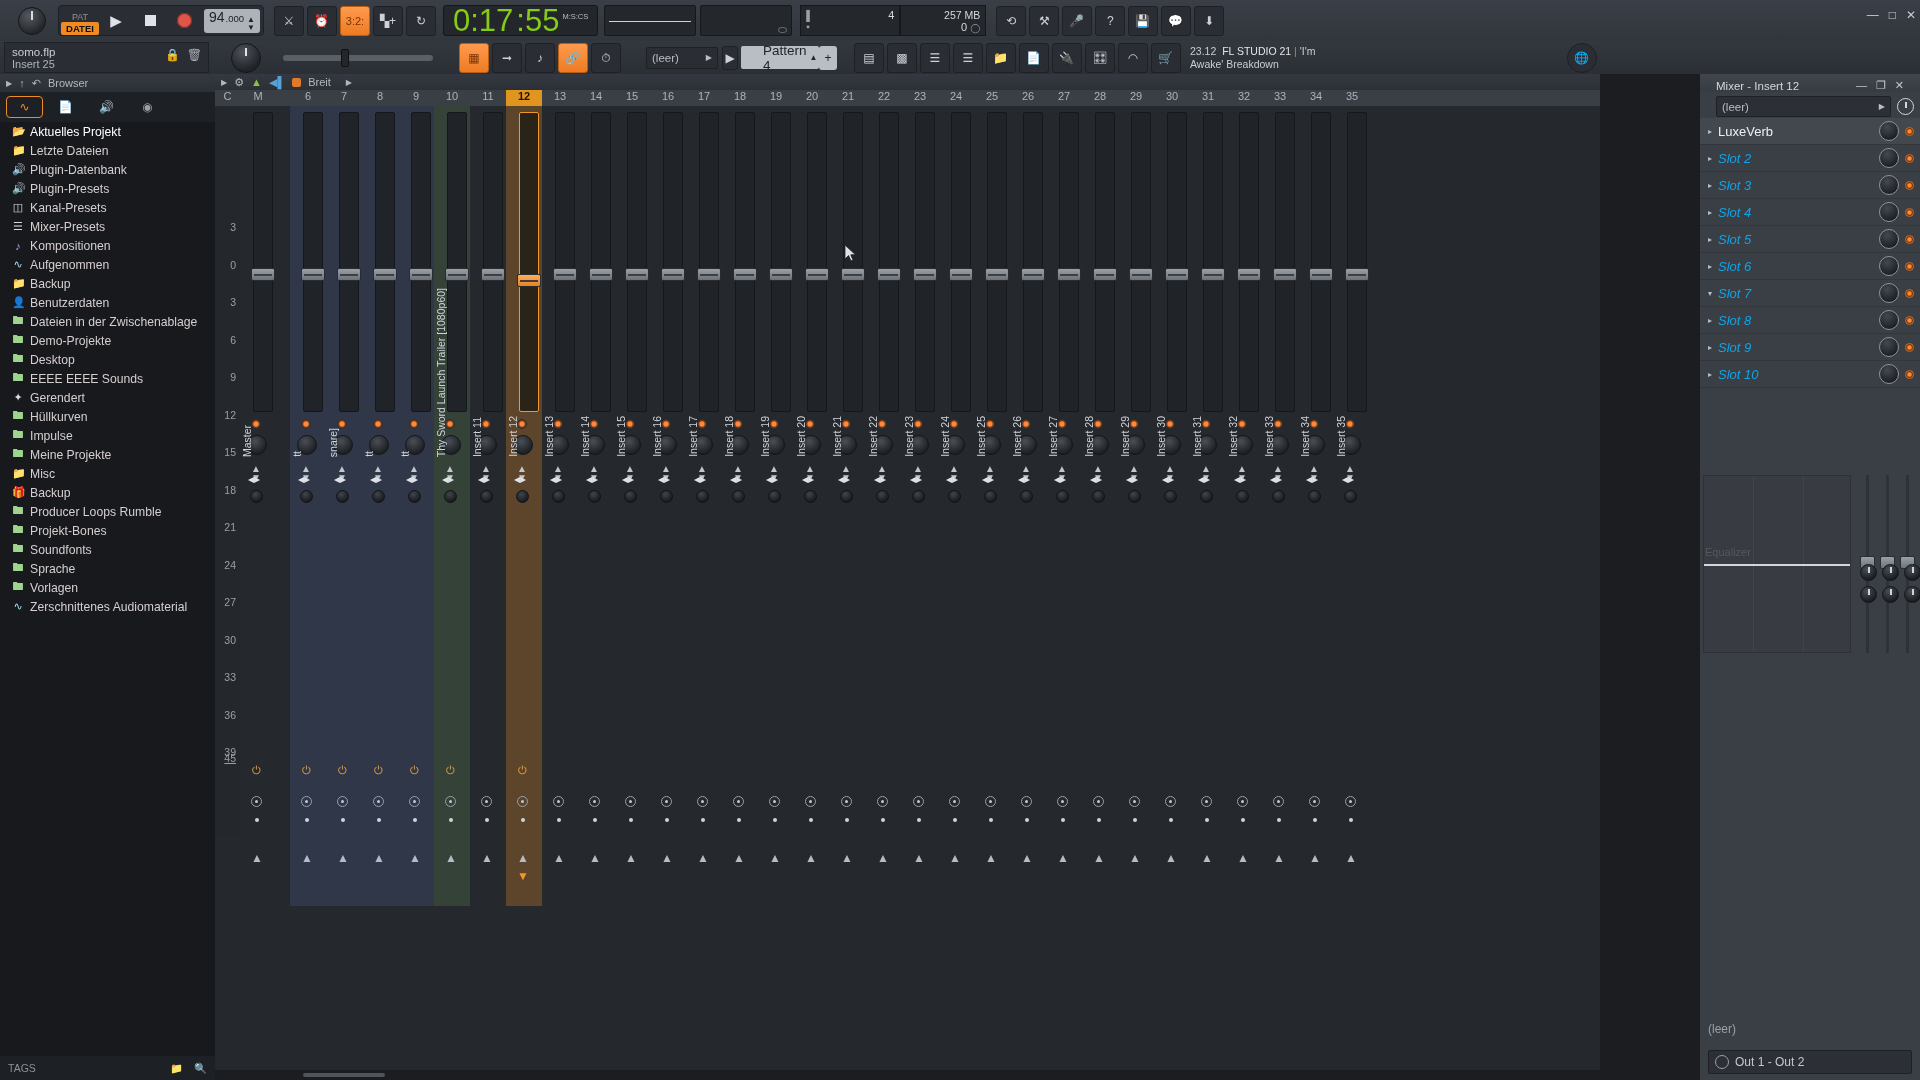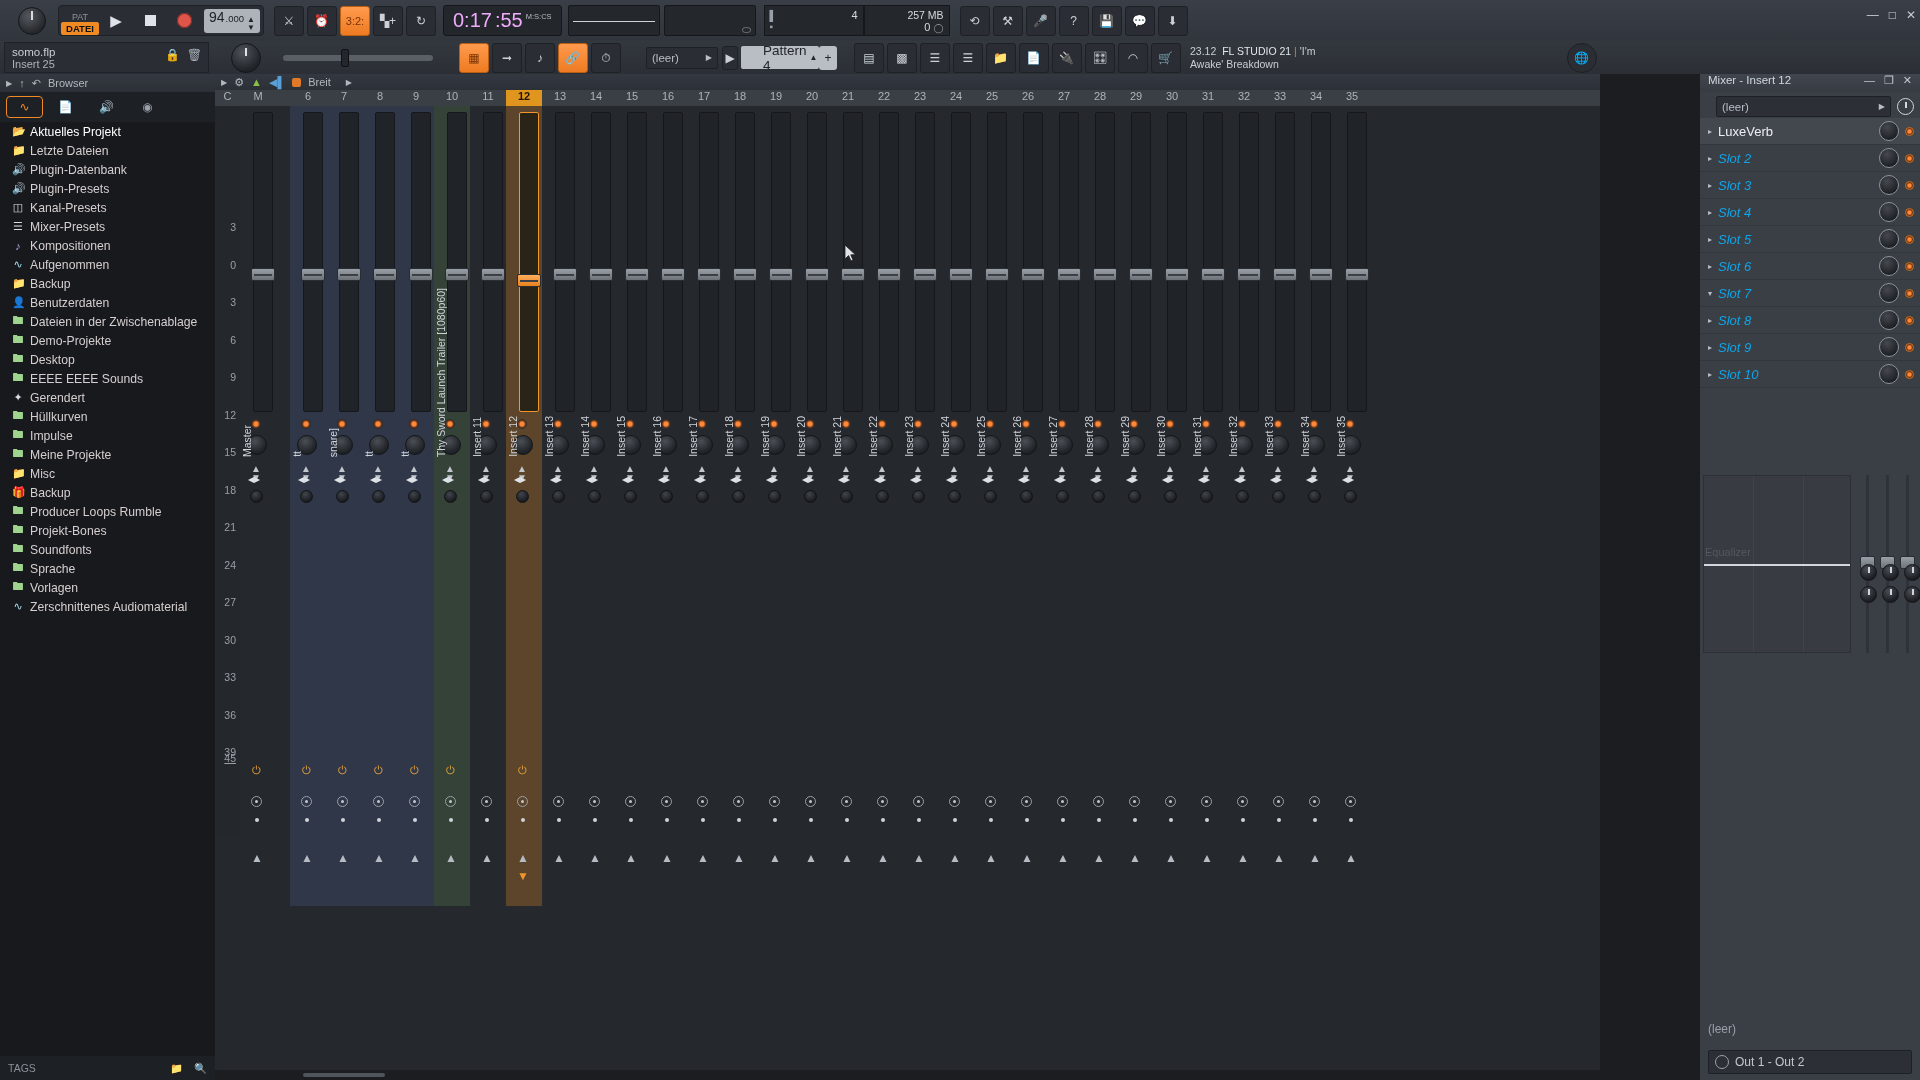--- a/index.html
+++ b/index.html
@@ -36,21 +36,21 @@
            display:flex;align-items:baseline;justify-content:center; gap:1px;}
   .tempo .a{font-size:14px;} .tempo .b{font-size:9.5px;}
   .tempo .spin{font-size:8px;margin-left:2px;line-height:8px;}
 
   .sqbtn{width:30px;height:30px;background:#2a2e34;border:1px solid #1d2024;border-radius:3px;
      display:flex;align-items:center;justify-content:center;color:#ccd1d8;font-size:12px;margin-right:3px;}
   .sqbtn.on{background:linear-gradient(#ff9a4d,#ee7b22); color:#7a3405; border-color:#b85f13;}
 
   .clock{ background:#23262b;border:1px solid #14161a;border-radius:3px;height:31px;
     display:flex;align-items:center;padding:0 9px;gap:3px;}
-  .clock .big{font-size:20px;color:#f0abfc;letter-spacing:0px;line-height:23px;}
+  .clock .big{font-size:31px;color:#84cc16;letter-spacing:0px;line-height:23px;}
   .clock .unit{font-size:7.5px;color:#b9bec5;align-self:flex-start;margin-top:6px;text-align:center;}
   .meterbox{width:92px;height:31px;background:#24272c;border:1px solid #15171b;border-radius:2px;
      position:relative;}
   .meterbox .line{position:absolute;left:4px;right:4px;top:50%;height:1px;background:#cfd3d8;}
   .meterbox .rnd{position:absolute;right:4px;bottom:2px;width:9px;height:6px;border:1px solid #666b72;border-radius:50%;}
 
   .infobox{width:100px;height:31px;background:#24272c;border:1px solid #15171b;display:flex;
      flex-direction:column;justify-content:center;padding:0 5px;}
   .infobox .r{display:flex;justify-content:space-between;align-items:center;font-size:11px;color:#d6dae0;}
   .infobox .r .ic{font-size:10px;color:#9aa0a8;}
@@ -130,22 +130,22 @@
   .strip .dot1:after{content:"";position:absolute;left:3px;top:3px;width:3px;height:3px;border-radius:50%;background:#c3c8cf;}
   .strip .dot2{position:absolute;left:15px;top:712px;width:4px;height:4px;border-radius:50%;background:#cfd4da;}
   .strip .caret{position:absolute;left:11px;top:745px;font-size:12px;color:#b6bcc3;}
   .strip .bulb{position:absolute;left:12px;top:658px;font-size:11px;color:#e8a33a;}
 
   #scroll{position:absolute;left:215px;bottom:0;width:1385px;height:10px;background:#1b1d21;}
   #scroll .th{position:absolute;left:88px;top:3px;width:82px;height:4px;background:#50555c;border-radius:2px;}
 
   
   #ins{position:absolute;left:1700px;top:74px;width:220px;height:1006px;background:#3a3e45;}
-  #inshead{height:18px;background:linear-gradient(#41464e,#373b42);display:flex;align-items:flex-start;
-    justify-content:space-between;padding:0 8px;font-size:11.5px;color:#d2d7de;}
+  #inshead{height:18px;background:linear-gradient(#41464e,#373b42);display:flex;align-items:flex-end;
+    justify-content:space-between;padding:0 16px;font-size:11.5px;color:#d2d7de;}
   #inshead .wc{display:flex;gap:9px;font-size:11px;color:#c3c8cf;}
   #insPresetRow{height:26px;display:flex;align-items:center;gap:6px;padding:3px 6px 0 16px;}
   #insPreset{flex:1;height:21px;background:#2c3036;border:1px solid #1d2024;border-radius:2px;
      display:flex;align-items:center;justify-content:space-between;padding:0 5px;font-size:11.5px;color:#b9bec5;}
   .clockIcon{width:17px;height:17px;border-radius:50%;border:1.6px solid #d2d7de;position:relative;}
   .clockIcon:after{content:"";position:absolute;left:7px;top:3px;width:1.5px;height:6px;background:#d2d7de;}
   .slot{height:27px;display:flex;align-items:center;border-bottom:1px solid #33373d;padding:0 6px 0 8px;
         position:relative;}
   .slot .tri{font-size:8px;color:#b9bec5;margin-right:6px;}
   .slot .nm{flex:1;font-size:13px;color:#0ea5e9;font-style:italic;}

